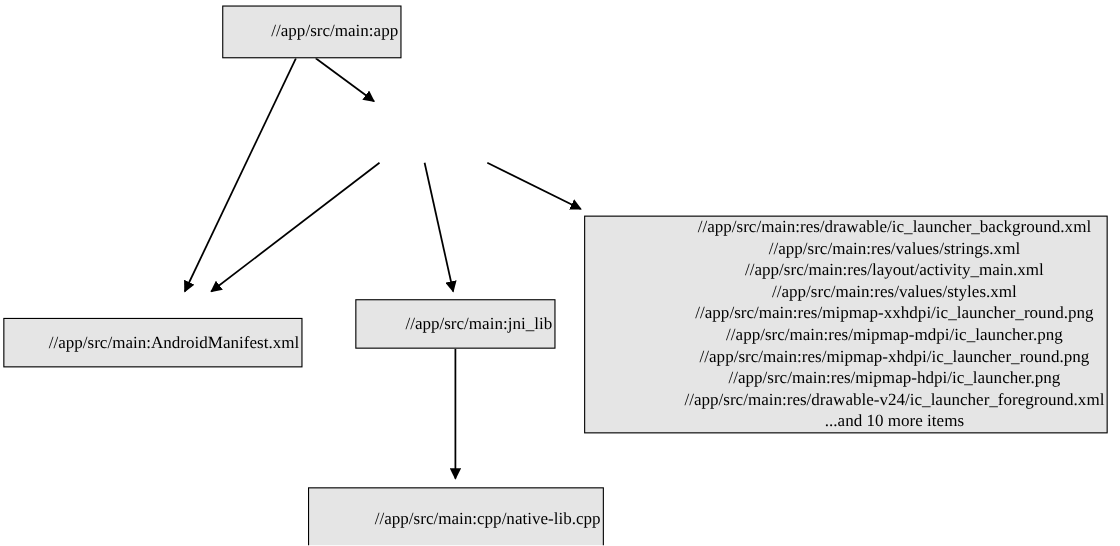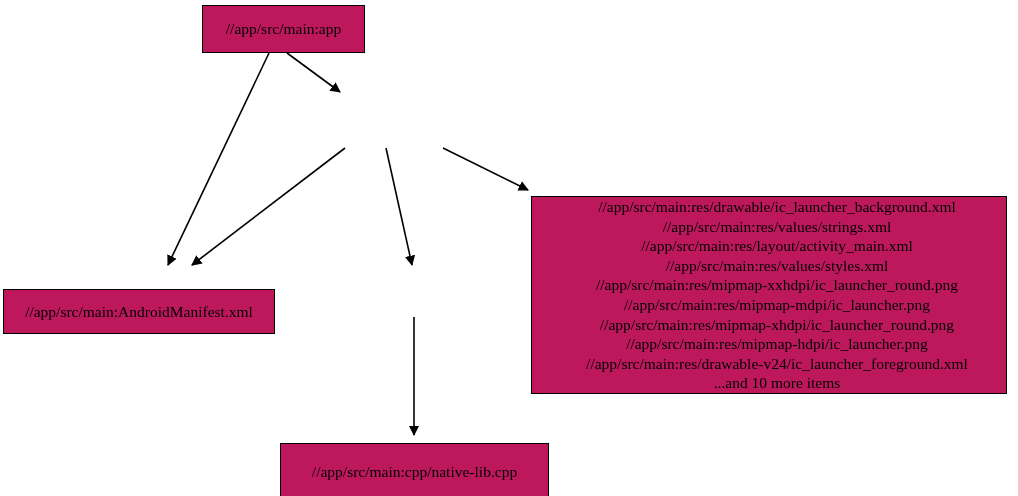--- a/index.html
+++ b/index.html
@@ -21,24 +21,24 @@
     left: 0;
     top: 0;
     width: 1018px;
     height: 496px;
     pointer-events: none;
   }
   .node {
     position: absolute;
     box-sizing: border-box;
     border: 1px solid #000000;
-    background: #be185d;
+    background: #e5e5e5;
     display: flex;
     align-items: center;
-    justify-content: center;
+    justify-content: flex-end;
     text-align: center;
     color: #000000;
     font-size: 15.5px;
     line-height: 1.0;
     white-space: nowrap;
   }
   .node-label {
     display: block;
     padding: 0 2px;
   }
@@ -83,20 +83,23 @@
 
   <div class="node" style="left:202px; top:5px; width:163px; height:48px;">
     <span class="node-label">//app/src/main:app</span>
   </div>
 
 
   <div class="node" style="left:3px; top:289px; width:272px; height:45px;">
     <span class="node-label">//app/src/main:AndroidManifest.xml</span>
   </div>
 
+  <div class="node" style="left:323px; top:272px; width:182px; height:45px;">
+    <span class="node-label">//app/src/main:jni_lib</span>
+  </div>
 
   <div class="node" style="left:280px; top:443px; width:269px; height:58px;">
     <span class="node-label">//app/src/main:cpp/native-lib.cpp</span>
   </div>
 
   <div class="node multiline" style="left:531px; top:196px; width:476px; height:198px;">
     <span class="node-label">//app/src/main:res/drawable/ic_launcher_background.xml
 //app/src/main:res/values/strings.xml
 //app/src/main:res/layout/activity_main.xml
 //app/src/main:res/values/styles.xml

